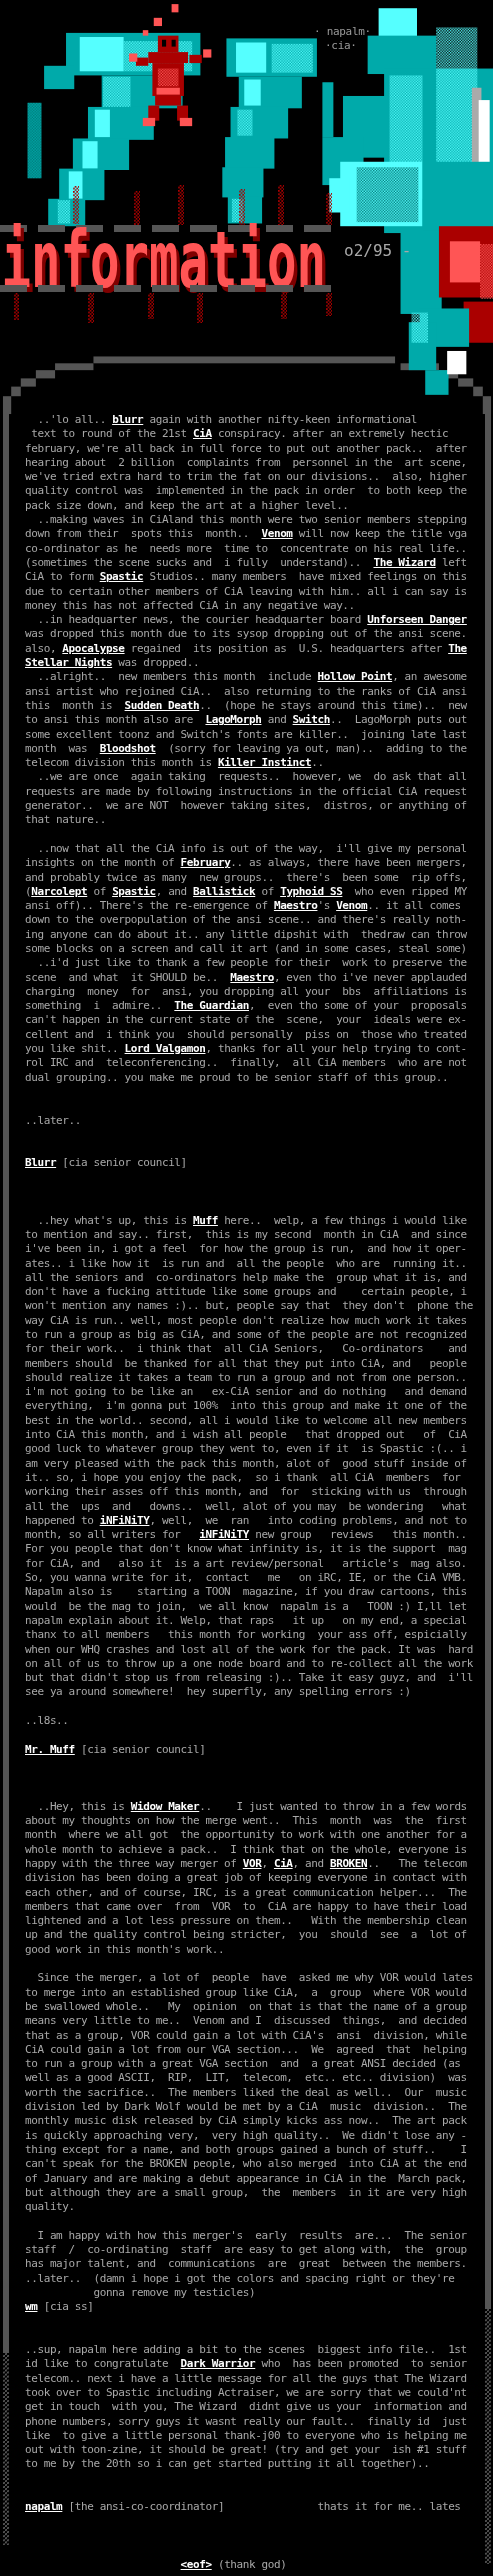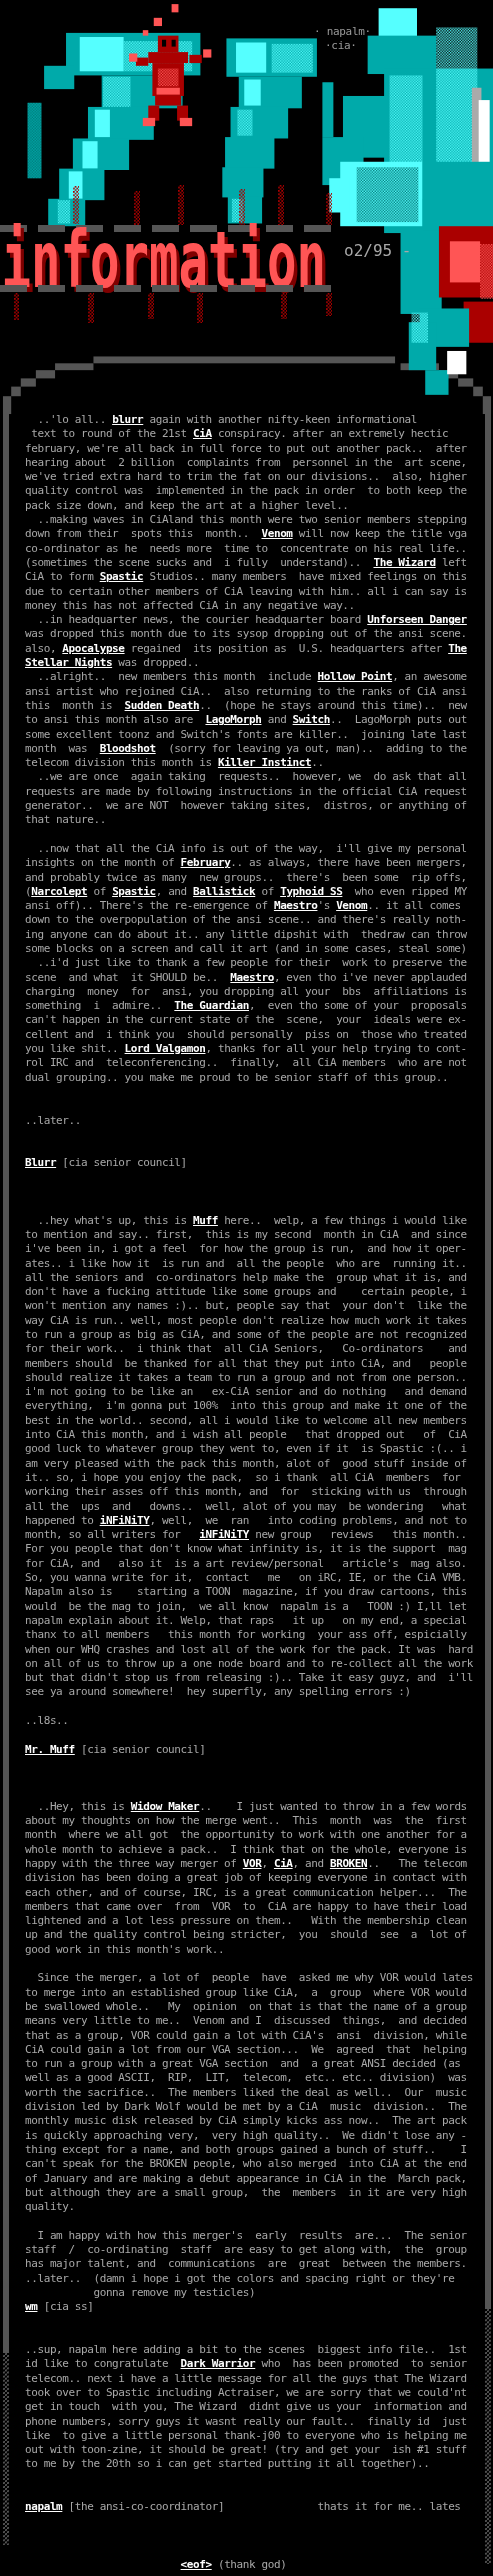--- a/index.html
+++ b/index.html
@@ -241,21 +241,21 @@
       <div class="ln"><b>Blurr</b> [cia senior council]</div>
       <div class="ln">&nbsp;</div>
       <div class="ln">&nbsp;</div>
       <div class="ln">&nbsp;</div>
       <div class="ln">  ..hey what's up, this is <b>Muff</b> here..  welp, a few things i would like</div>
       <div class="ln">to mention and say.. first,  this is my second  month in CiA  and since</div>
       <div class="ln">i've been in, i got a feel  for how the group is run,  and how it oper-</div>
       <div class="ln">ates.. i like how it  is run and  all the people  who are  running it..</div>
       <div class="ln">all the seniors and  co-ordinators help make the  group what it is, and</div>
       <div class="ln">don't have a fucking attitude like some groups and    certain people, i</div>
-      <div class="ln">won't mention any names :).. but, people say that  your don't  like the</div>
+      <div class="ln">won't mention any names :).. but, people say that  they don't  phone the</div>
       <div class="ln">way CiA is run.. well, most people don't realize how much work it takes</div>
       <div class="ln">to run a group as big as CiA, and some of the people are not recognized</div>
       <div class="ln">for their work..  i think that  all CiA Seniors,   Co-ordinators    and</div>
       <div class="ln">members should  be thanked for all that they put into CiA, and   people</div>
       <div class="ln">should realize it takes a team to run a group and not from one person..</div>
       <div class="ln">i'm not going to be like an   ex-CiA senior and do nothing   and demand</div>
       <div class="ln">everything,  i'm gonna put 100%  into this group and make it one of the</div>
       <div class="ln">best in the world.. second, all i would like to welcome all new members</div>
       <div class="ln">into CiA this month, and i wish all people   that dropped out   of  CiA</div>
       <div class="ln">good luck to whatever group they went to, even if it  is Spastic :(.. i</div>

